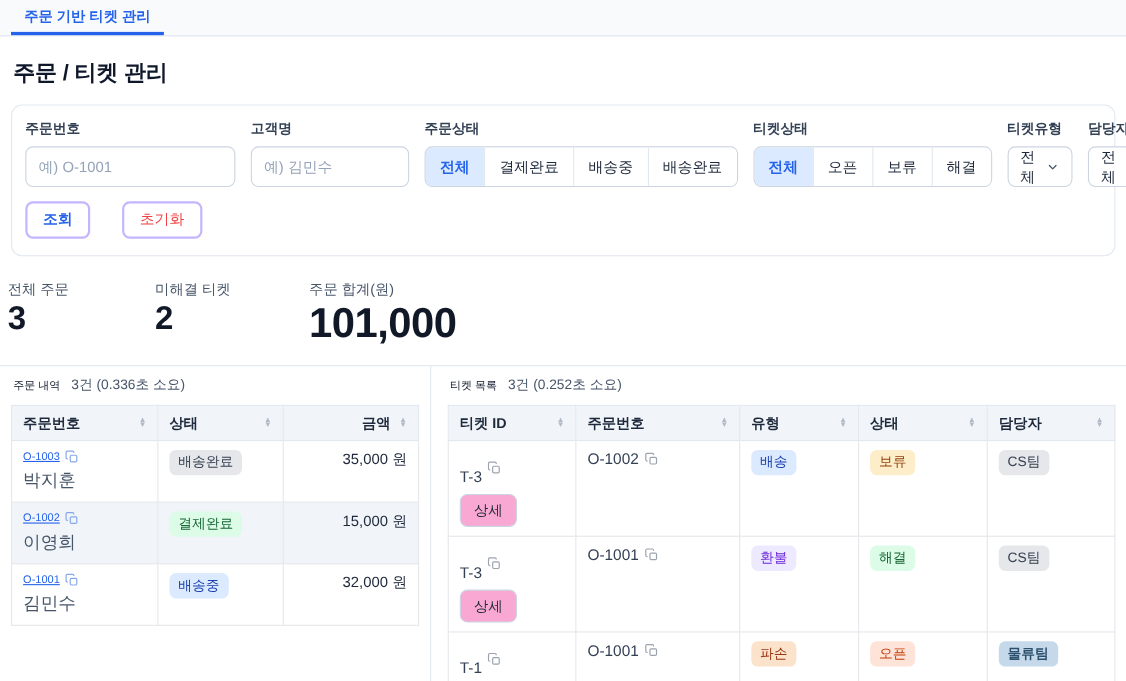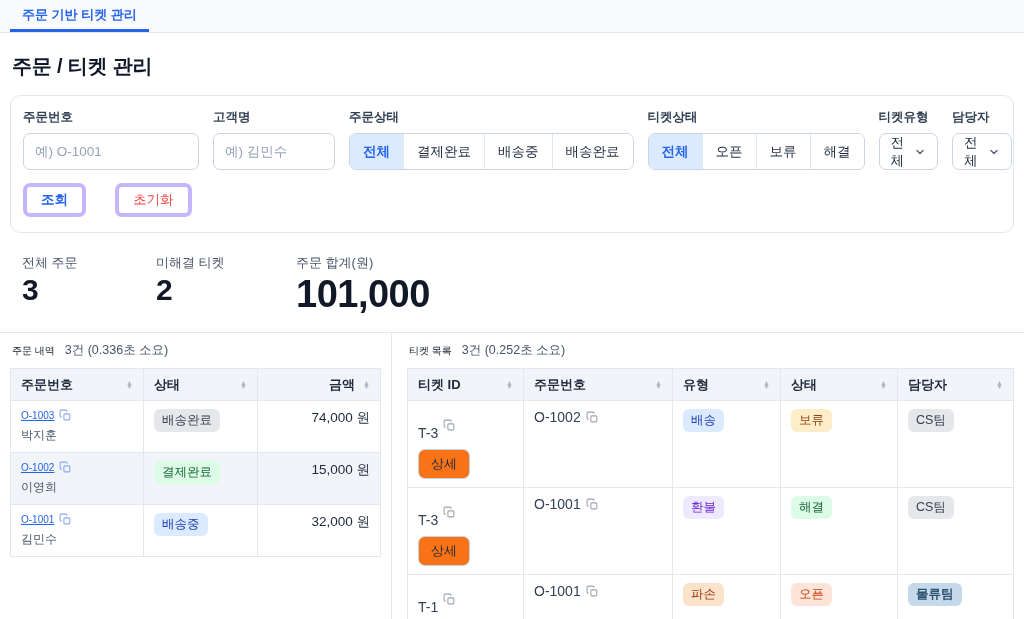--- a/index.html
+++ b/index.html
@@ -13,35 +13,35 @@
   
   .page-title { margin:20px 12px 15px; font-size:20px; font-weight:700; color:#0f172a; letter-spacing:-0.2px; }
 
   
   .filter-card { margin:0 10px; border:1px solid #e2e8f0; border-radius:10px; padding:13px 12px 15px; background:#fff; }
   .filter-row { display:flex; gap:14px; align-items:flex-start; }
   .field { display:flex; flex-direction:column; gap:7px; }
   .field-label { font-size:12.5px; font-weight:600; color:#334155; }
   .text-input { height:37px; border:1px solid #cbd5e1; border-radius:7px; padding:0 11px; font-size:13.5px; color:#1e293b; outline:none; background:#fff; font-family:inherit; }
   .text-input::placeholder { color:#94a3b8; }
-  .input-order { width:176px; }
-  .input-customer { width:122px; }
+  .input-order { width:191px; }
+  .input-customer { width:144px; }
   .segmented { display:inline-flex; border:1px solid #cbd5e1; border-radius:7px; overflow:hidden; height:37px; background:#fff; }
   .segment { display:flex; align-items:center; padding:0 13px; font-size:13.5px; color:#1e293b; background:#fff; border-left:1px solid #e2e8f0; cursor:pointer; white-space:nowrap; }
   .segment:first-child { border-left:none; }
   .segment.active { background:#dbeafe; color:#2563eb; font-weight:700; }
   .select-box { height:37px; border:1px solid #cbd5e1; border-radius:7px; background:#fff; display:inline-flex; align-items:center; gap:10px; padding:0 11px; font-size:13.5px; color:#1e293b; cursor:pointer; }
   .select-box svg { color:#475569; }
   .filter-actions { display:flex; gap:8px; margin-top:13px; }
-  .btn { height:34px; padding:0 14px; border:4px solid #c4b5fd; border-radius:7px; background:#fff; font-size:13.5px; cursor:pointer; font-family:inherit; }
+  .btn { height:34px; padding:0 14px; border:2px solid #c4b5fd; border-radius:7px; background:#fff; font-size:13.5px; cursor:pointer; font-family:inherit; }
   .btn-primary { color:#2563eb; font-weight:700; }
   .btn-default { color:#ef4444;margin-left:21px; }
 
   
-  .stats { display:flex; margin:21px 22px 0; }
+  .stats { display:flex; margin:21px 7px 0; }
   .stat { min-width:134px; }
   .stat + .stat { margin-left:0; }
   .stat:nth-child(2){ min-width:140px; }
   .stat-label { font-size:13px; color:#475569; margin-bottom:1px; }
   .stat-value { font-size:30px; font-weight:700; color:#111827; letter-spacing:-0.5px; }
   .stat-value.big { font-size:38px; }
 
   
   .main { display:flex; border-top:1px solid #e2e8f0; margin-top:16px; height:324px; }
   .panel-left { width:392px; border-right:1px solid #e2e8f0; padding:9px 10px 0 10px; }
@@ -62,25 +62,25 @@
 
   .orders-table tr.row { height:50px; }
   .tickets-table tr.row { height:61px; }
   tr.row-highlight td { background:#f1f5f9; }
 
   .order-link { color:#2563eb; text-decoration:underline; font-size:10px; cursor:pointer; }
   .cell-id { display:flex; align-items:center; gap:5px; }
   .copy-btn { display:inline-flex; align-items:center; cursor:pointer; line-height:0; }
   .copy-blue { color:#85a8ec; }
   .copy-gray { color:#9ca3af; }
-  .sub-name { margin-top:5px; font-size:12px; color:#475569; }
+  .sub-name { margin-top:5px; font-size:16px; color:#475569; }
   .cell-amount { text-align:right; }
   .ticket-id { font-size:14px; color:#334155;margin-top:16px; }
   .order-plain { font-size:14px; color:#334155; }
-  .detail-btn { margin-top:8px; padding:5px 12px; border:1px solid #cbd5e1; border-radius:7px; background:#f97316; font-size:13px; color:#1e293b; cursor:pointer; font-family:inherit; }
+  .detail-btn { margin-top:8px; padding:5px 12px; border:1px solid #cbd5e1; border-radius:7px; background:#f9a8d4; font-size:13px; color:#1e293b; cursor:pointer; font-family:inherit; }
 
   .badge { display:inline-block; padding:3px 8px; border-radius:6px; font-size:12.5px; white-space:nowrap; }
   .b-gray   { background:#e5e7eb; color:#374151; }
   .b-green  { background:#dcfce7; color:#166534; }
   .b-blue   { background:#dbeafe; color:#1e40af; }
   .b-purple { background:#ede9fe; color:#6d28d9; }
   .b-orange { background:#fbe2cb; color:#9a3412; }
   .b-amber  { background:#fdeec9; color:#92400e; }
   .b-red    { background:#fde3d8; color:#c2410c; }
   .b-steel  { background:#c5d9ea; color:#2b506e;font-weight:bold; }
@@ -217,21 +217,21 @@
               <span class="copy-btn copy-blue">
                   <svg width="13" height="13" viewBox="0 0 24 24" fill="none" stroke="currentColor" stroke-width="2">
                     <rect x="9" y="9" width="11" height="11" rx="2"></rect>
                     <path d="M5 15H4a2 2 0 0 1-2-2V4a2 2 0 0 1 2-2h9a2 2 0 0 1 2 2v1"></path>
                   </svg>
                 </span>
             </span>
             <div class="sub-name">박지훈</div>
           </td>
           <td><span class="badge b-gray">배송완료</span></td>
-          <td class="cell-amount">74,000 원</td>
+          <td class="cell-amount">35,000 원</td>
         </tr>
         <tr class="row row-highlight">
           <td>
             <span class="cell-id">
               <a class="order-link">O-1002</a>
               <span class="copy-btn copy-blue">
                   <svg width="13" height="13" viewBox="0 0 24 24" fill="none" stroke="currentColor" stroke-width="2">
                     <rect x="9" y="9" width="11" height="11" rx="2"></rect>
                     <path d="M5 15H4a2 2 0 0 1-2-2V4a2 2 0 0 1 2-2h9a2 2 0 0 1 2 2v1"></path>
                   </svg>

